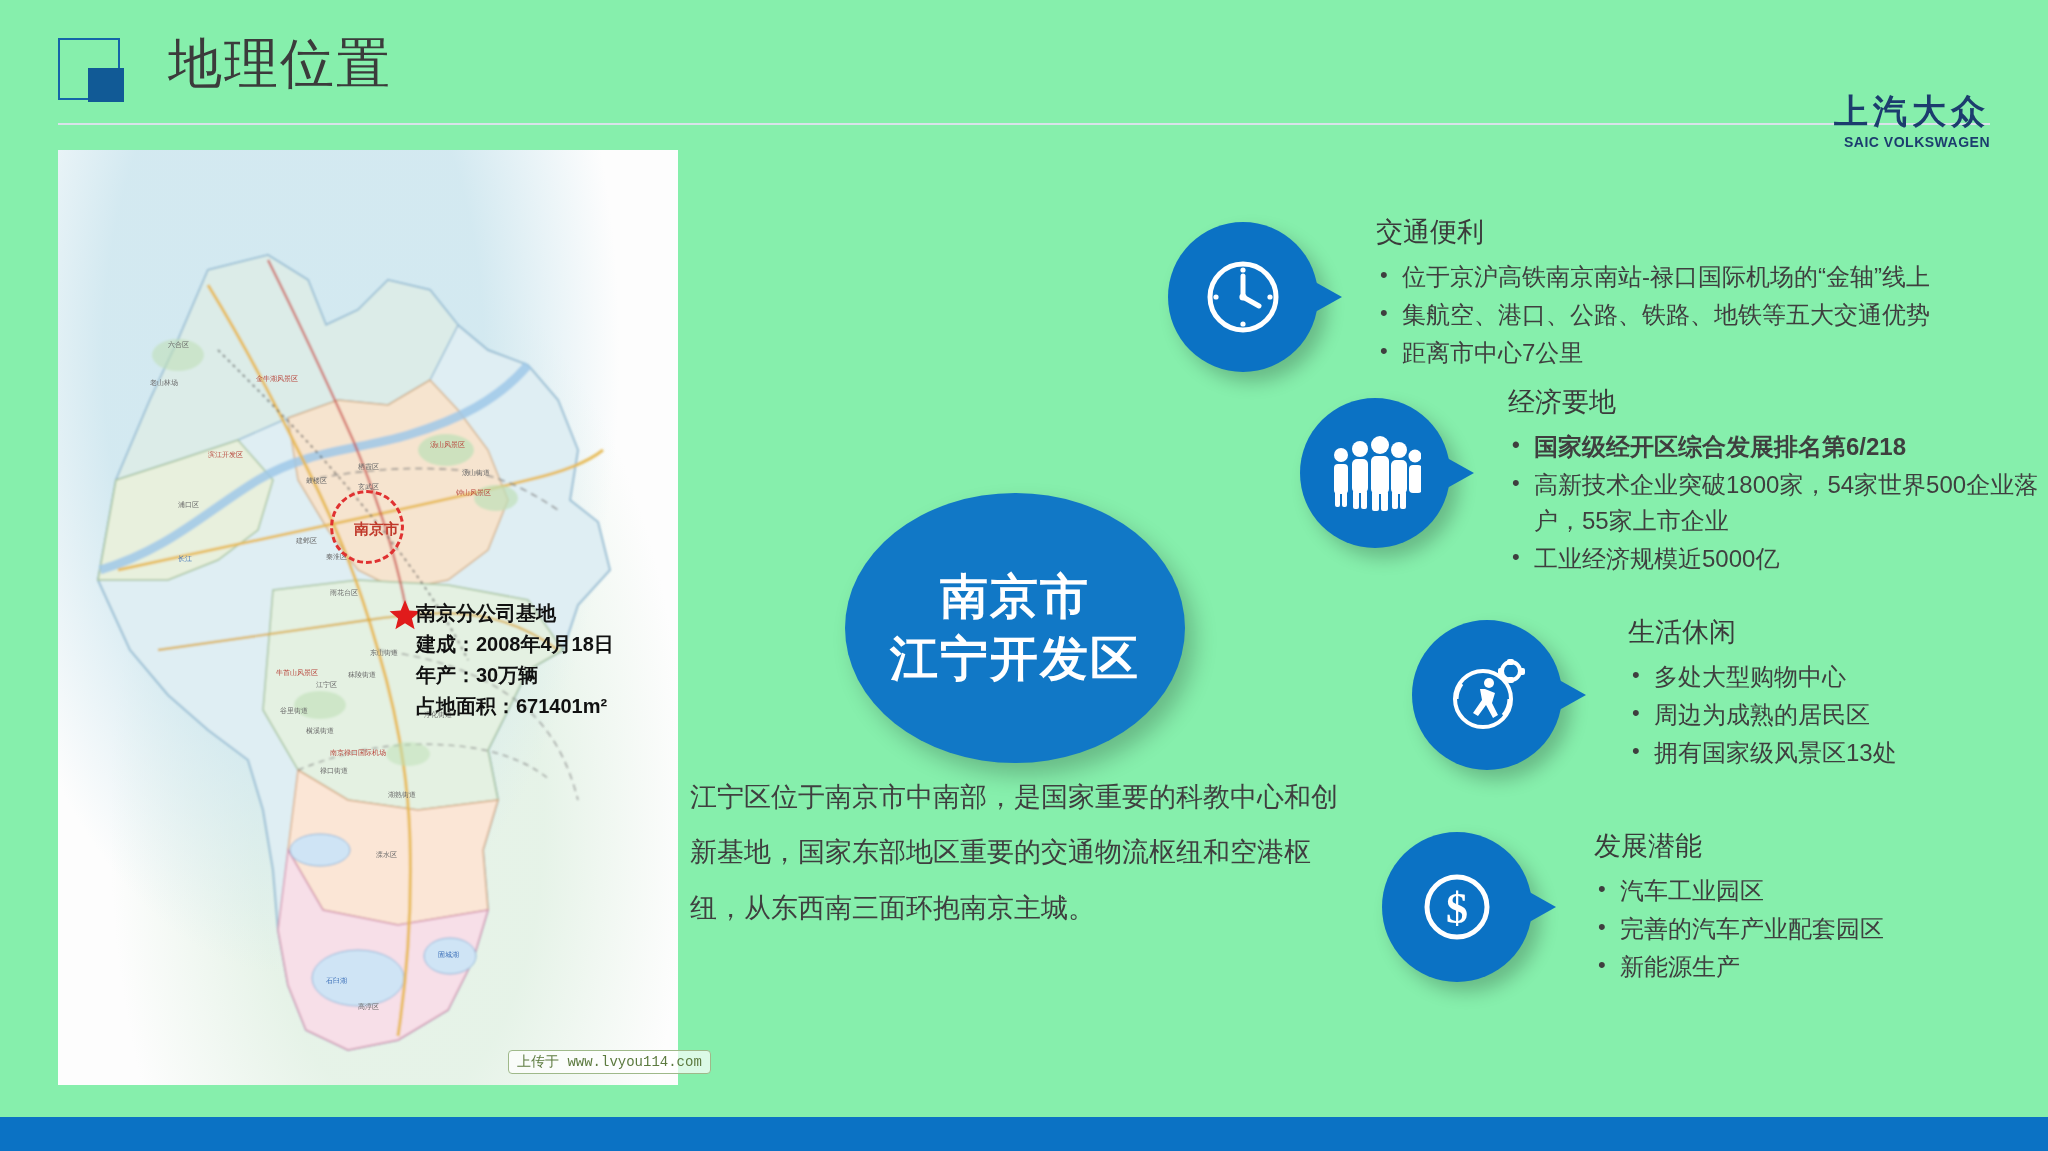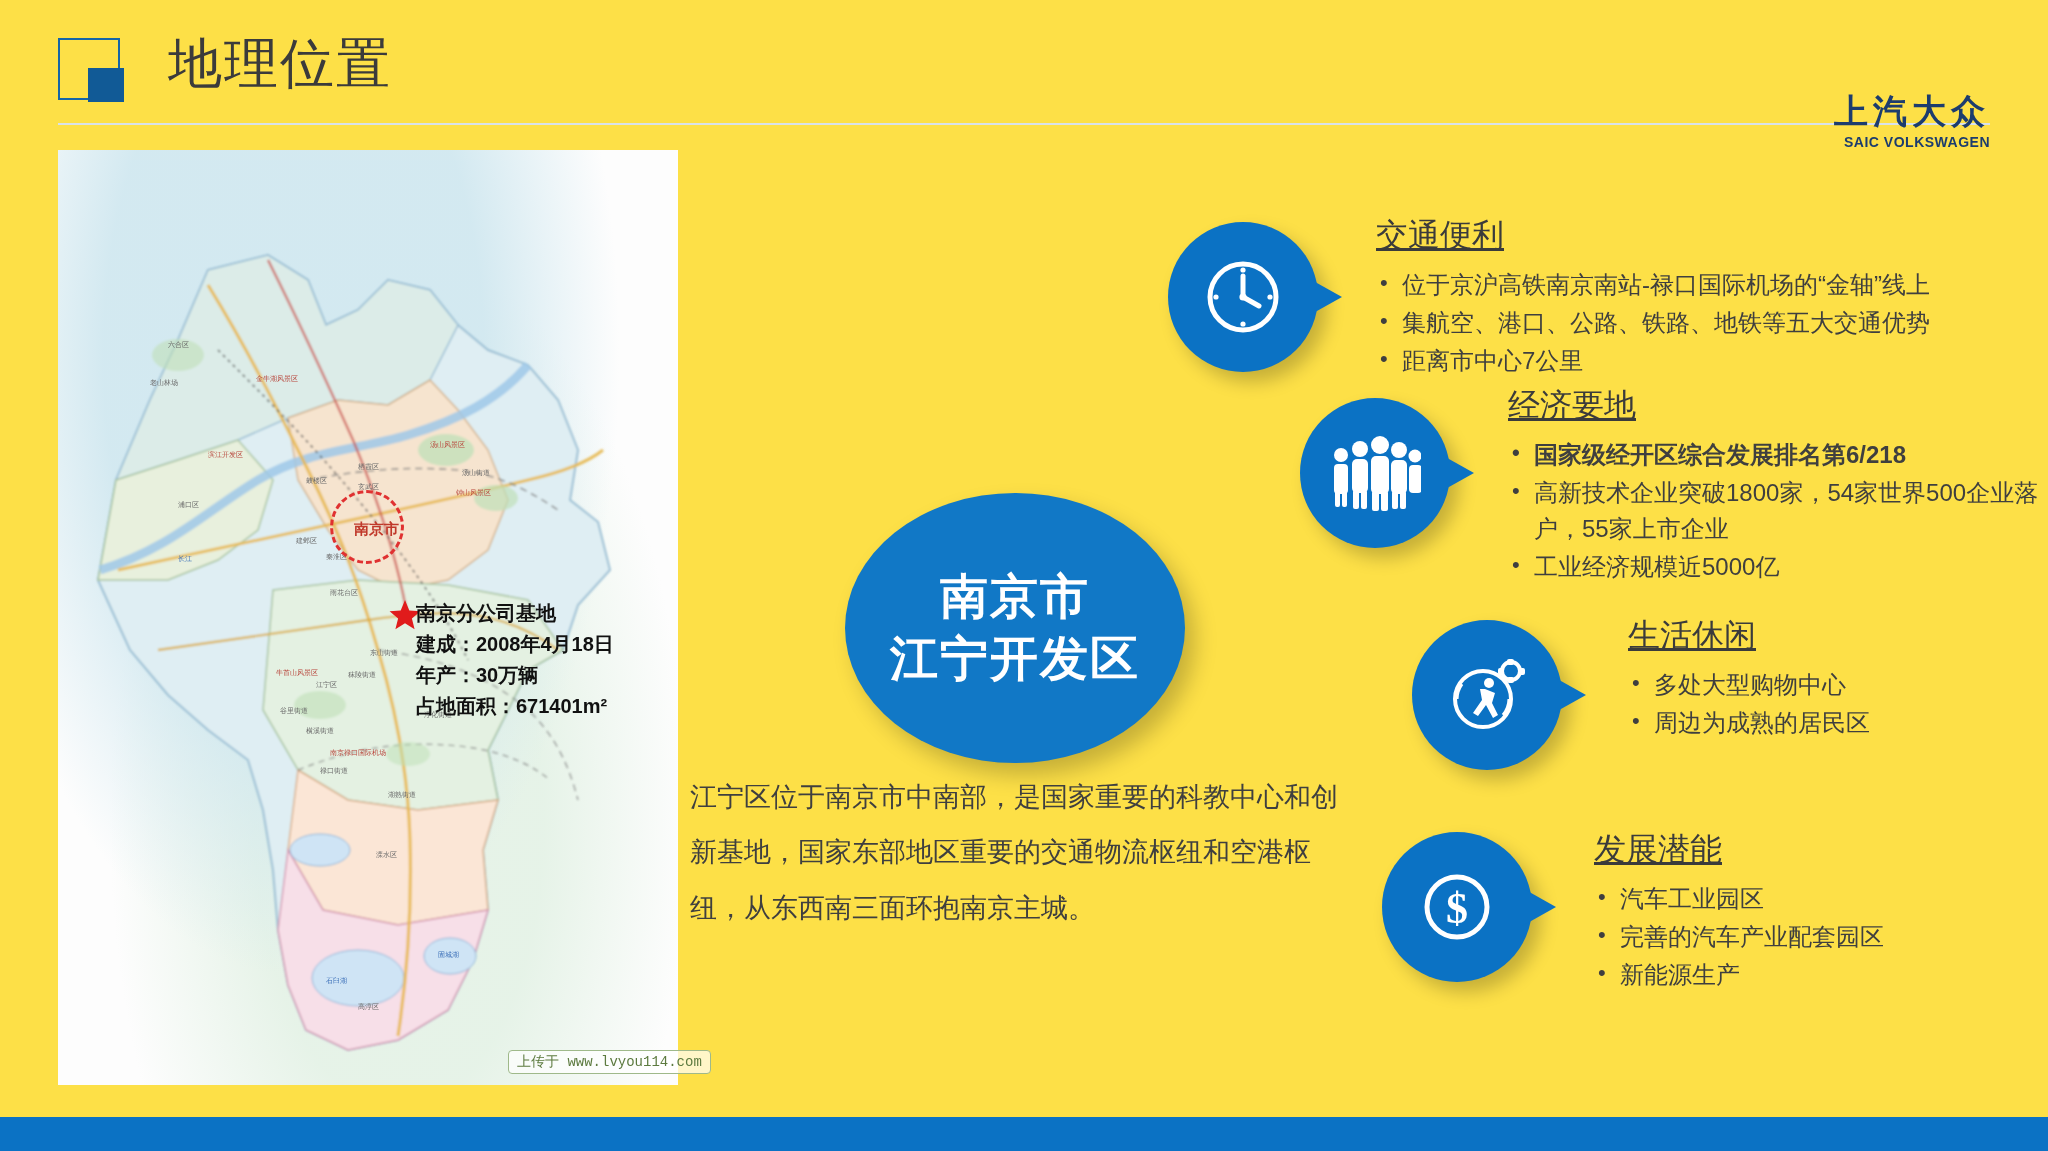--- a/index.html
+++ b/index.html
@@ -7,21 +7,21 @@
     padding: 0;
     background: #ffffff;
   }
   body {
     font-family: "Liberation Sans", "DejaVu Sans", sans-serif;
   }
   .slide {
     position: relative;
     width: 2048px;
     height: 1151px;
-    background: #fde047;
+    background: #86efac;
     overflow: hidden;
   }
 
   
   .title-mark {
     position: absolute;
     left: 58px;
     top: 38px;
     width: 62px;
     height: 62px;
@@ -226,25 +226,24 @@
     height: 0;
     border-left: 34px solid #0b72c4;
     border-top: 19px solid transparent;
     border-bottom: 19px solid transparent;
   }
   .bubble svg { display: block; }
   .feat-body {
     position: absolute;
   }
   .feat-head {
-    font-size: 32px;
+    font-size: 27px;
     color: #3b3b3b;
     margin: 0 0 9px 0;
     white-space: nowrap;
-    text-decoration: underline;
   }
   .feat-list {
     margin: 0;
     padding: 0;
     list-style: none;
   }
   .feat-list li {
     font-size: 24px;
     color: #3f3f3f;
     line-height: 1.5;
@@ -467,20 +466,21 @@
           <path d="M16 50 a26 26 0 0 1 5 -15"></path>
           <path d="M68 50 a26 26 0 0 1 -6 16"></path>
         </g>
       </svg>
     </div>
     <div class="feat-body" style="left:216px; top:-6px; width:420px;">
       <div class="feat-head">生活休闲</div>
       <ul class="feat-list">
         <li>多处大型购物中心</li>
         <li>周边为成熟的居民区</li>
+        <li>拥有国家级风景区13处</li>
       </ul>
     </div>
   </div>
 
   <div class="feature" style="left:1382px; top:832px; width:660px; height:180px;">
     <div class="bubble" style="left:0; top:0;">
       <svg width="86" height="86" viewBox="0 0 86 86">
         <circle cx="43" cy="43" r="30" fill="none" stroke="#ffffff" stroke-width="5"></circle>
         <text x="43" y="59" text-anchor="middle" font-size="44" font-weight="bold" fill="#ffffff" font-family="Liberation Serif, serif">$</text>
       </svg>

